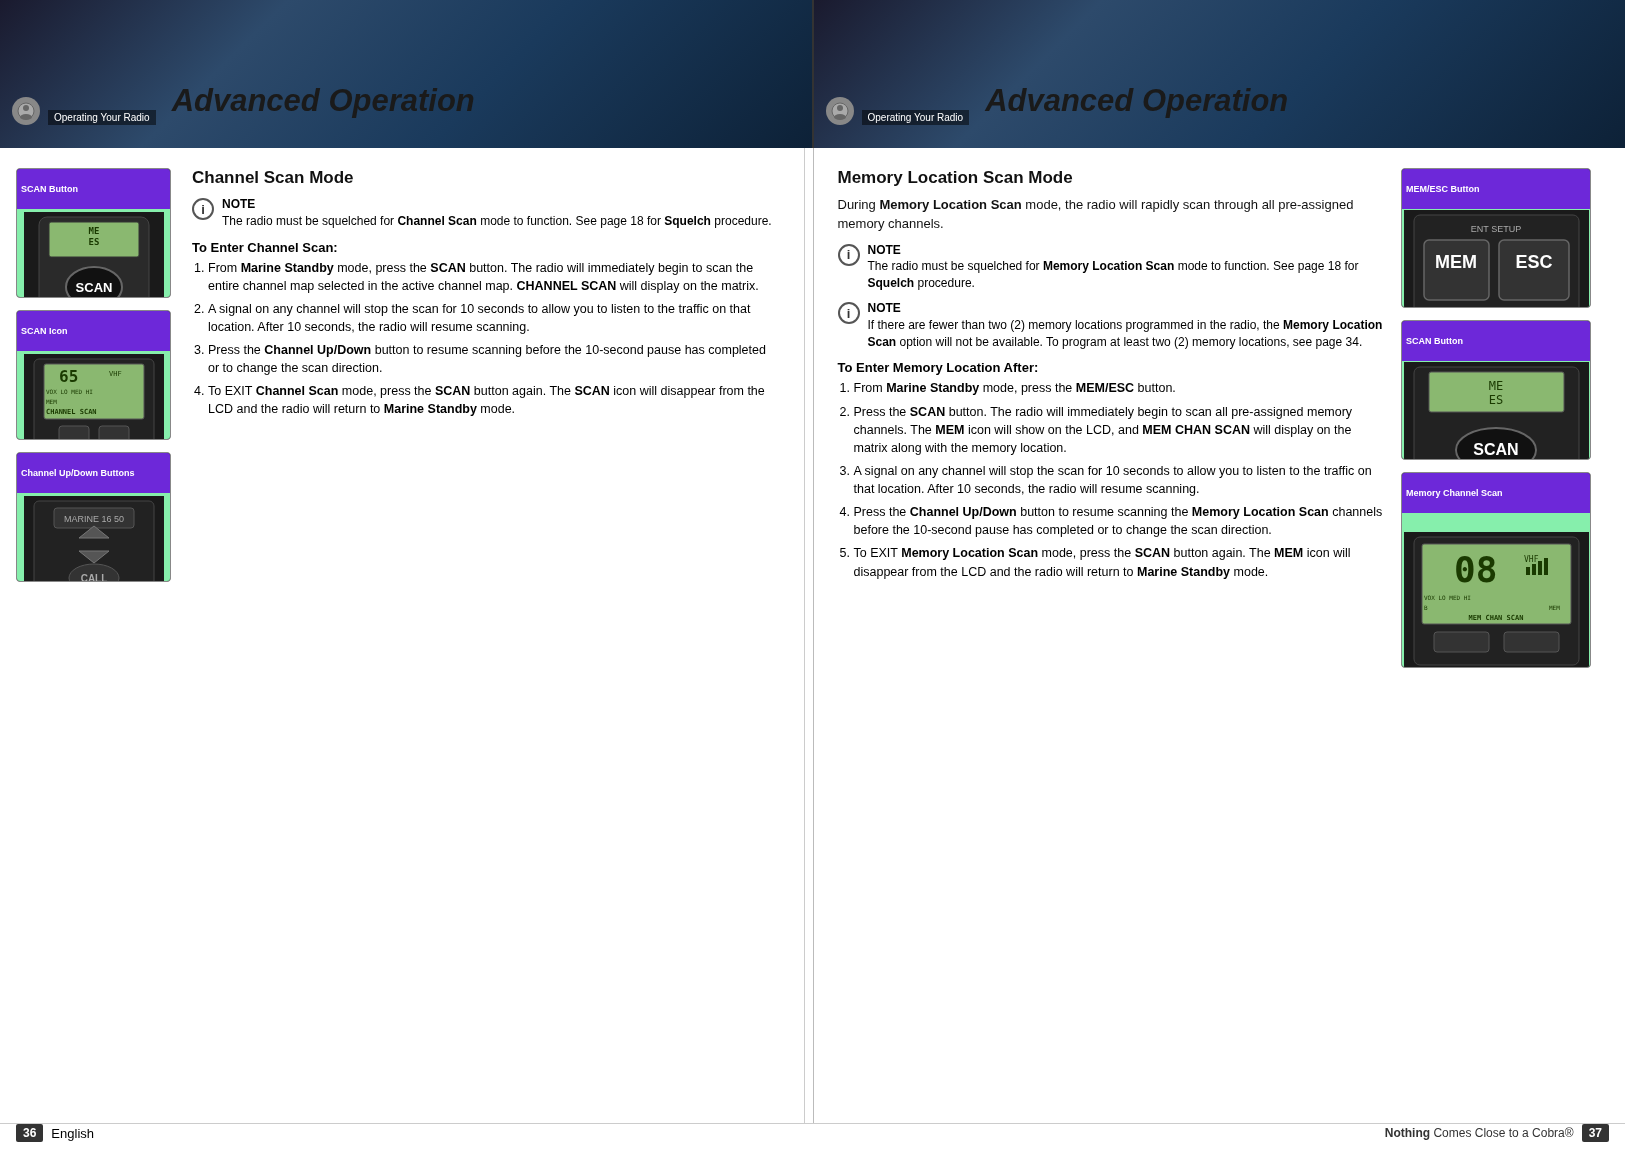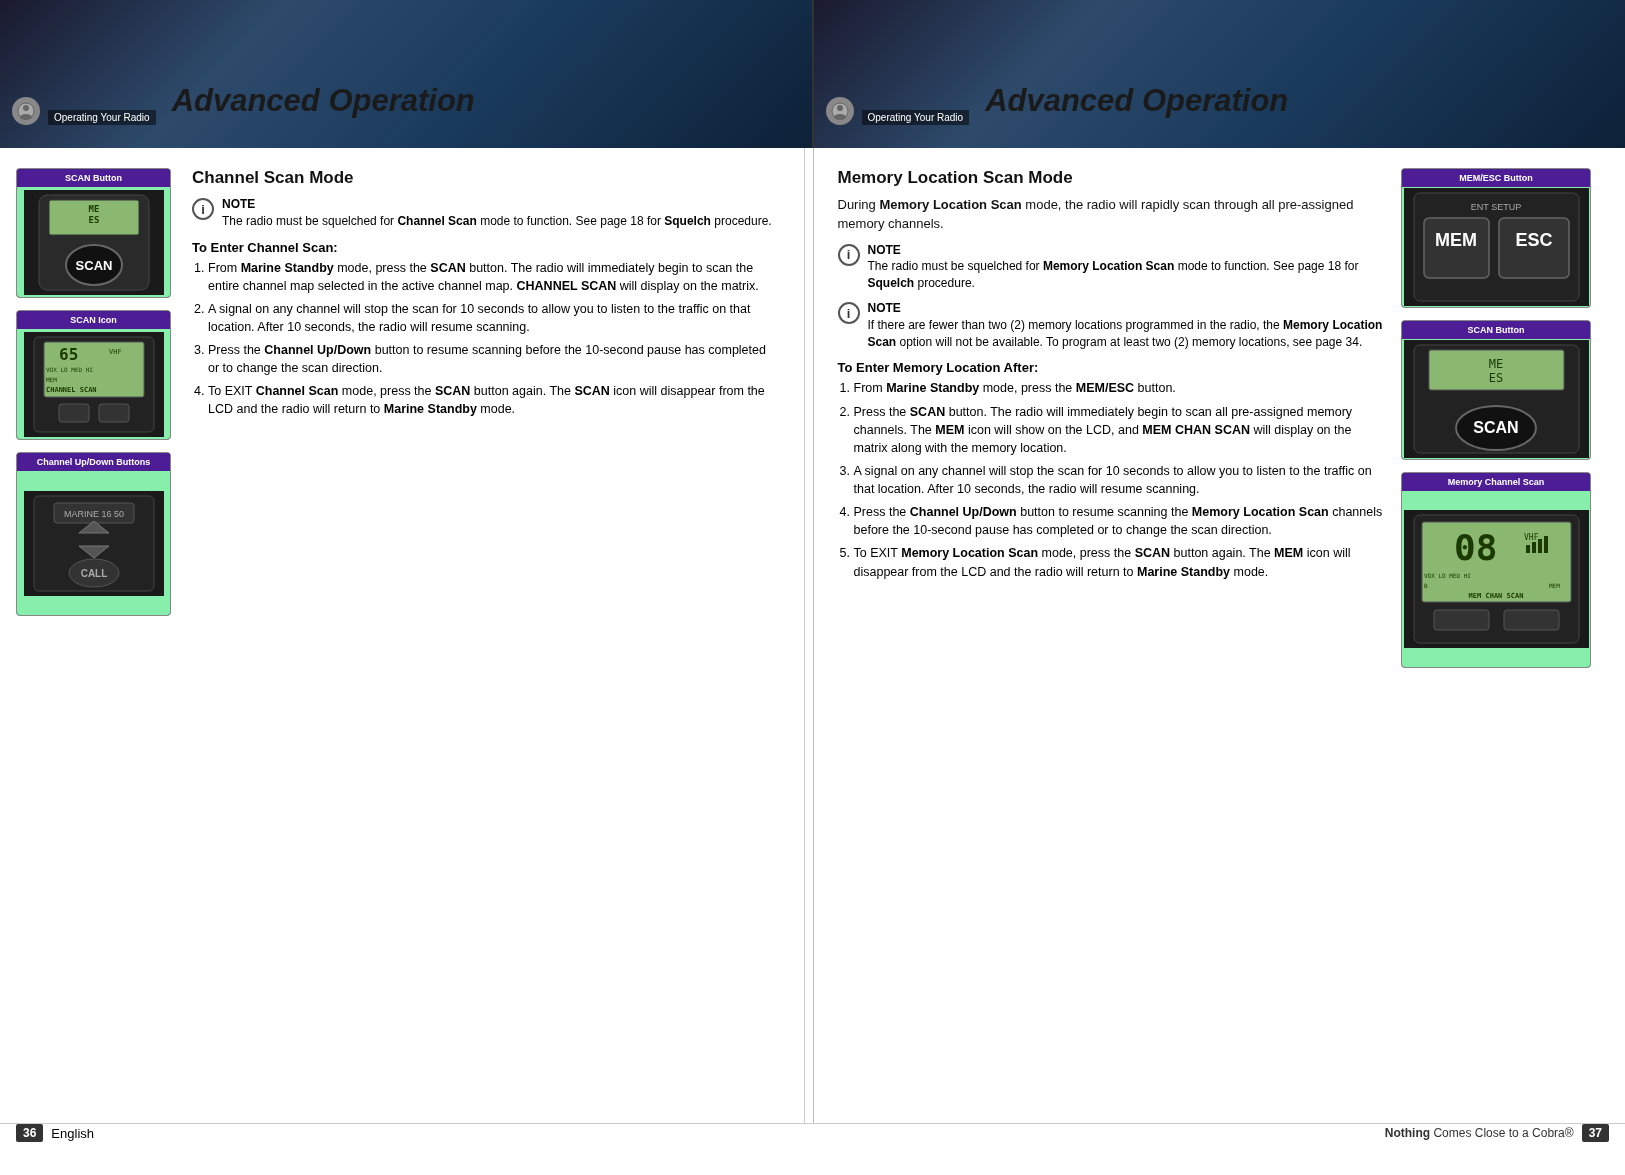--- a/index.html
+++ b/index.html
@@ -110,40 +110,39 @@
 
     
     .device-box {
       border: 1px solid #888;
       background: #1a1a1a;
       border-radius: 4px;
       overflow: hidden;
       position: relative;
     }
     .device-label {
-      background: #4c1d95;
+      background: #6d28d9;
       color: #fff;
       font-size: 9px;
       font-weight: bold;
-      padding: 4px 4px;
-      text-align: center;
+      padding: 15px 4px;
     }
 
     
     .scan-button-box {
       width: 155px;
       height: 130px;
     }
     .scan-icon-box {
       width: 155px;
       height: 130px;
     }
     .channel-updown-box {
       width: 155px;
-      height: 164px;
+      height: 130px;
     }
 
     
     .device-graphic {
       width: 100%;
       height: calc(100% - 18px);
       display: flex;
       align-items: center;
       justify-content: center;
       background: #86efac;

